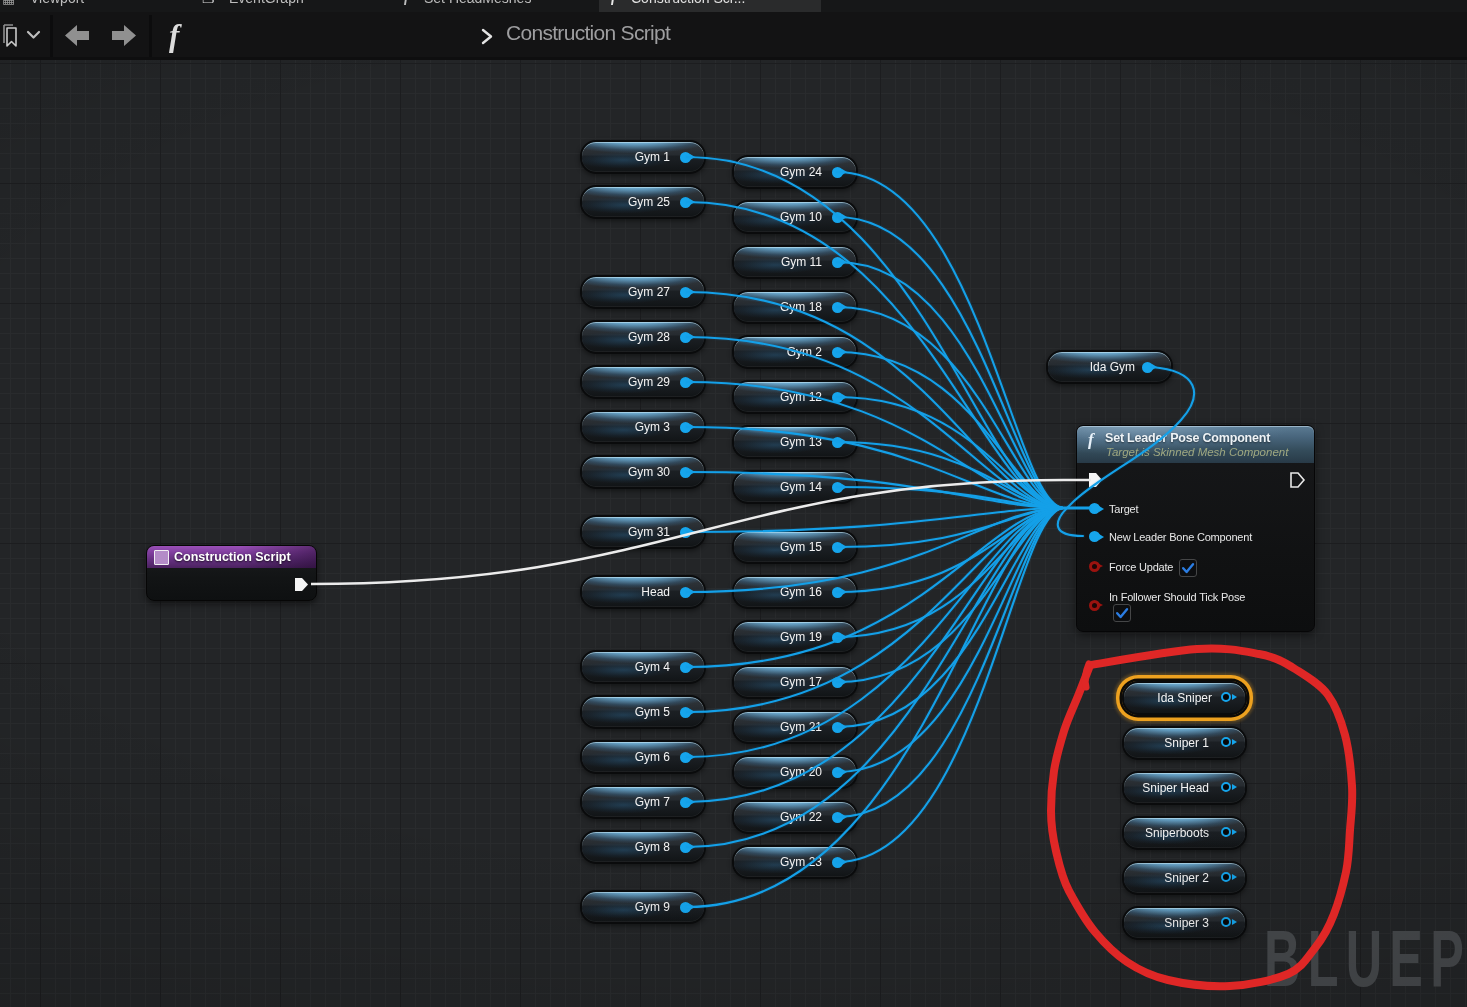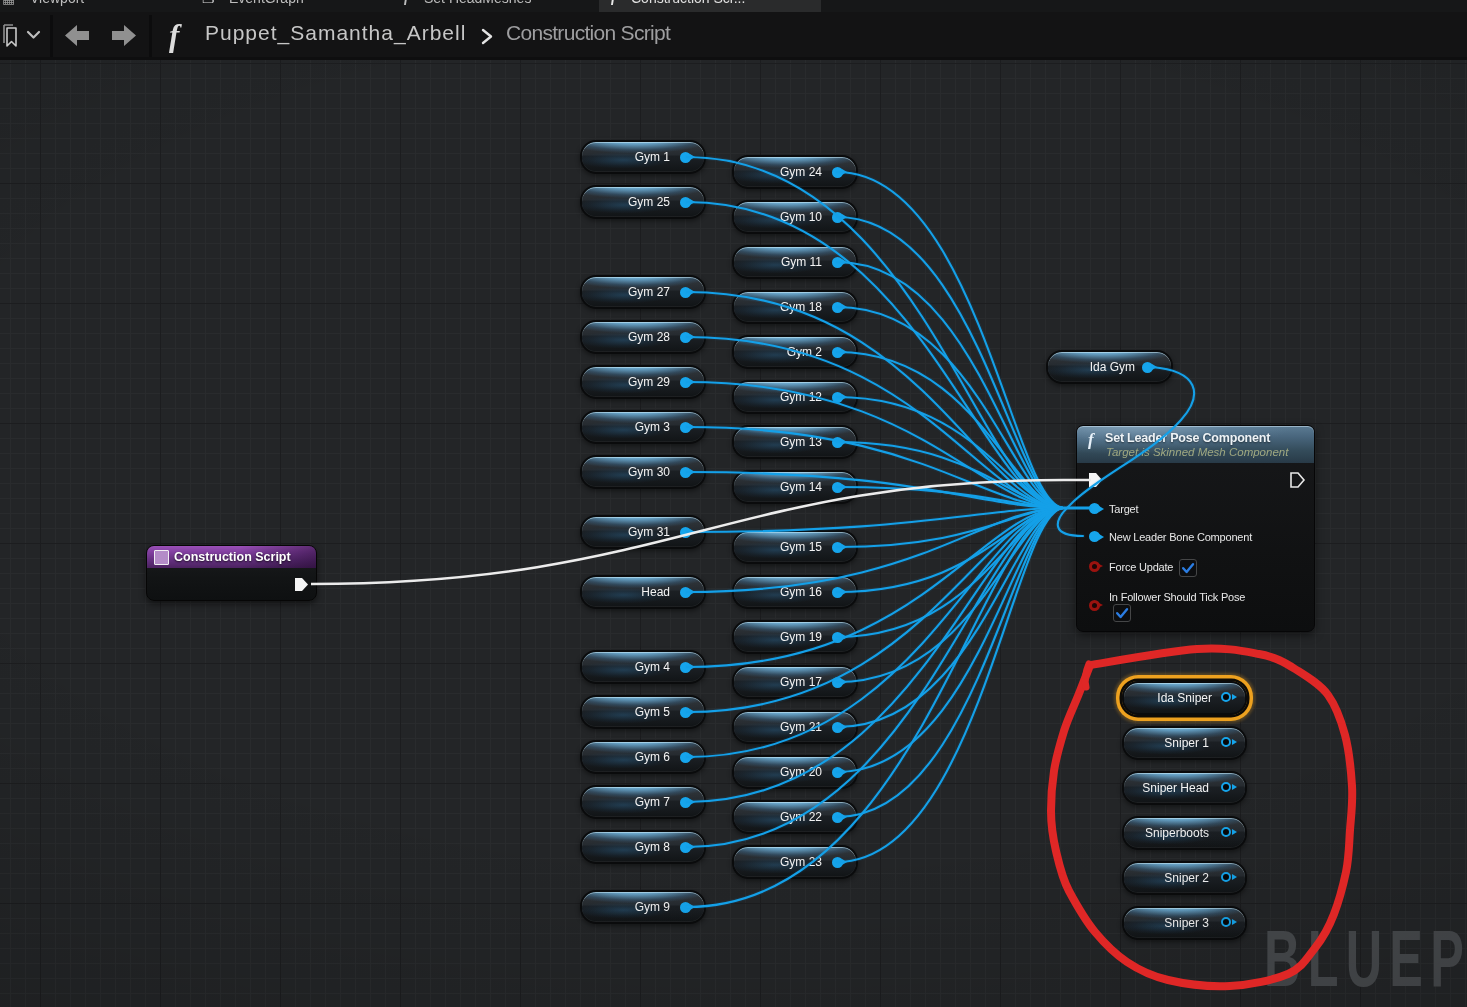--- a/index.html
+++ b/index.html
@@ -347,18 +347,17 @@
  <svg class="lay" width="200" height="45">
   <path d="M4,13 L4,31 M4,13 L13,13" fill="none" stroke="#8f8f8f" stroke-width="1.6"></path>
   <path d="M7,16 L16,16 L16,34 L11.5,29.5 L7,34 Z" fill="none" stroke="#c9c9c9" stroke-width="1.6" stroke-linejoin="round"></path>
   <path d="M28,20 L33.5,25.5 L39,20" fill="none" stroke="#bdbdbd" stroke-width="2.2" stroke-linecap="round" stroke-linejoin="round"></path>
   <path d="M65,23.5 L77,13 L77,19 L89,19 L89,28 L77,28 L77,34 Z" fill="#909090"></path>
   <path d="M136,23.5 L124,13 L124,19 L112,19 L112,28 L124,28 L124,34 Z" fill="#909090"></path>
   <text x="169" y="34" font-family="Liberation Serif,serif" font-style="italic" font-weight="bold" font-size="31" fill="#dcdcdc">f</text>
  </svg>
  <div class="sep" style="left:50px;"></div>
  <div class="sep" style="left:149px;"></div>
- <div id="crumb1">Puppet_Samantha_Arbell</div>
  <svg class="lay" style="left:478px;top:15px;" width="20" height="20">
   <path d="M5,3 L13,9.5 L5,16" fill="none" stroke="#e4e4e4" stroke-width="2.4" stroke-linecap="round" stroke-linejoin="round"></path>
  </svg>
  <div id="crumb2">Construction Script</div>
 </div>
 
 </body></html>

